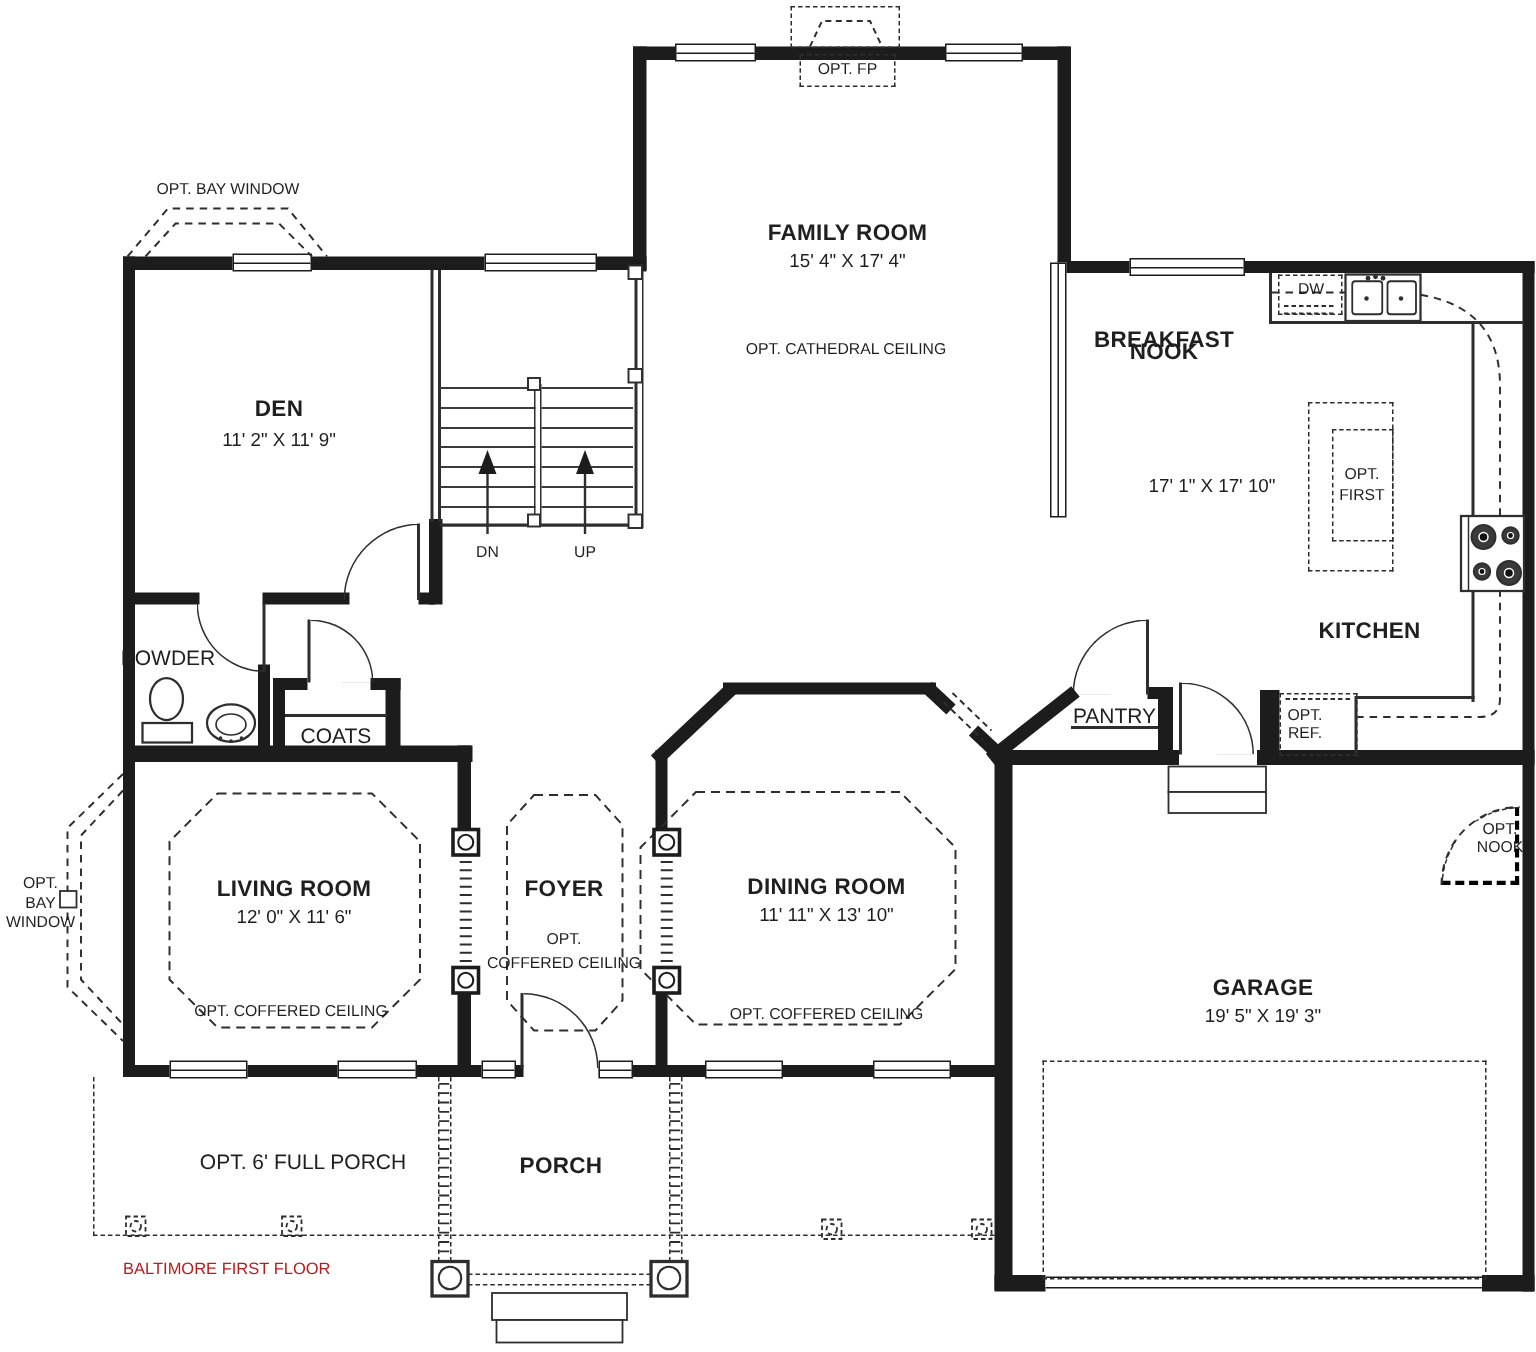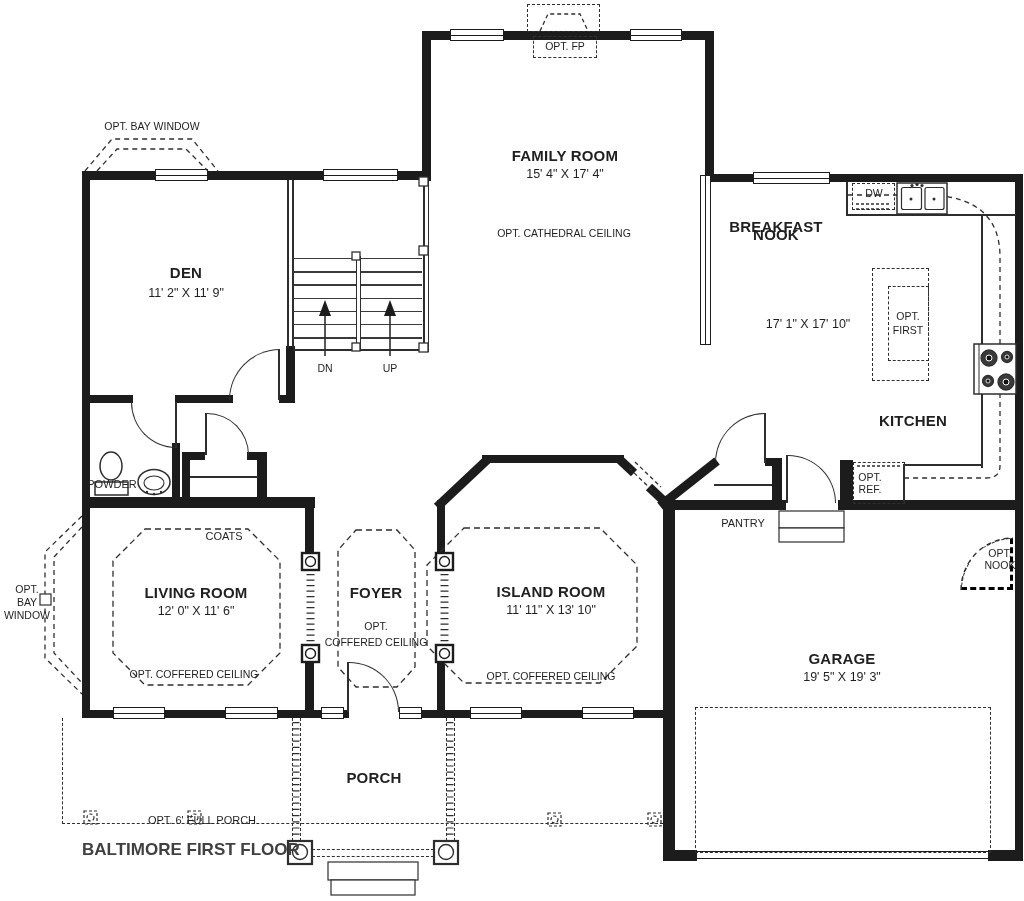--- a/index.html
+++ b/index.html
@@ -18,22 +18,22 @@
   .hline{position:absolute;background:#2e2e2e;}
   .vline{position:absolute;background:#2e2e2e;}
   .arc{position:absolute;box-sizing:border-box;}
   .arc.tl{border-top:1.5px solid #2e2e2e;border-left:1.5px solid #2e2e2e;border-top-left-radius:100% 100%;}
   .arc.tr{border-top:1.5px solid #2e2e2e;border-right:1.5px solid #2e2e2e;border-top-right-radius:100% 100%;}
   .arc.bl{border-bottom:1.5px solid #2e2e2e;border-left:1.5px solid #2e2e2e;border-bottom-left-radius:100% 100%;}
   .treads{position:absolute;background:repeating-linear-gradient(to bottom,#3a3a3a 0px,#3a3a3a 1.4px,transparent 1.4px,transparent 13.2px);}
   .lbl{position:absolute;font-weight:700;font-size:15px;line-height:1;color:#1f1f1f;white-space:nowrap;transform:translateX(-50%);letter-spacing:0.2px;}
   .dims{position:absolute;font-weight:400;font-size:12.5px;line-height:1;color:#1f1f1f;white-space:nowrap;transform:translateX(-50%);}
   .sm{position:absolute;font-weight:400;font-size:10.5px;line-height:1;color:#1f1f1f;white-space:nowrap;transform:translateX(-50%);}
-  .t11{position:absolute;font-weight:400;font-size:11px;line-height:1;color:#1f1f1f;white-space:nowrap;transform:translateX(-50%);margin-top:48px;}
-  .title{position:absolute;font-weight:700;font-size:17px;line-height:1;color:#404040;white-space:nowrap;}
+  .t11{position:absolute;font-weight:400;font-size:14px;line-height:1;color:#1f1f1f;white-space:nowrap;transform:translateX(-50%);}
+  .title{position:absolute;font-weight:400;font-size:11px;line-height:1;color:#b91c1c;white-space:nowrap;}
   svg.art{position:absolute;left:0;top:0;pointer-events:none;}
 </style>
 </head>
 <body>
 
 <div id="plan">
 
   <div class="w" style="left:422px;top:31px;width:291px;height:9px"></div>
   <div class="w" style="left:422px;top:31px;width:9px;height:150px"></div>
   <div class="w" style="left:705px;top:31px;width:9px;height:151px"></div>
@@ -302,21 +302,21 @@
   <div class="sm" style="left:27px;top:610px">WINDOW</div>
 
   <div class="lbl" style="left:196px;top:585px">LIVING ROOM</div>
   <div class="dims" style="left:196px;top:605px">12' 0" X 11' 6"</div>
   <div class="sm" style="left:194px;top:669px">OPT. COFFERED CEILING</div>
 
   <div class="lbl" style="left:376px;top:585px">FOYER</div>
   <div class="sm" style="left:376px;top:621px">OPT.</div>
   <div class="sm" style="left:376px;top:637px">COFFERED CEILING</div>
 
-  <div class="lbl" style="left:551px;top:584px">ISLAND ROOM</div>
+  <div class="lbl" style="left:551px;top:584px">DINING ROOM</div>
   <div class="dims" style="left:551px;top:604px">11' 11" X 13' 10"</div>
   <div class="sm" style="left:551px;top:671px">OPT. COFFERED CEILING</div>
 
   <div class="lbl" style="left:842px;top:651px">GARAGE</div>
   <div class="dims" style="left:842px;top:671px">19' 5" X 19' 3"</div>
 
   <div class="t11" style="left:202px;top:767px">OPT. 6' FULL PORCH</div>
   <div class="lbl" style="left:374px;top:770px">PORCH</div>
 
   <div class="title" style="left:82px;top:841px">BALTIMORE FIRST FLOOR</div>

